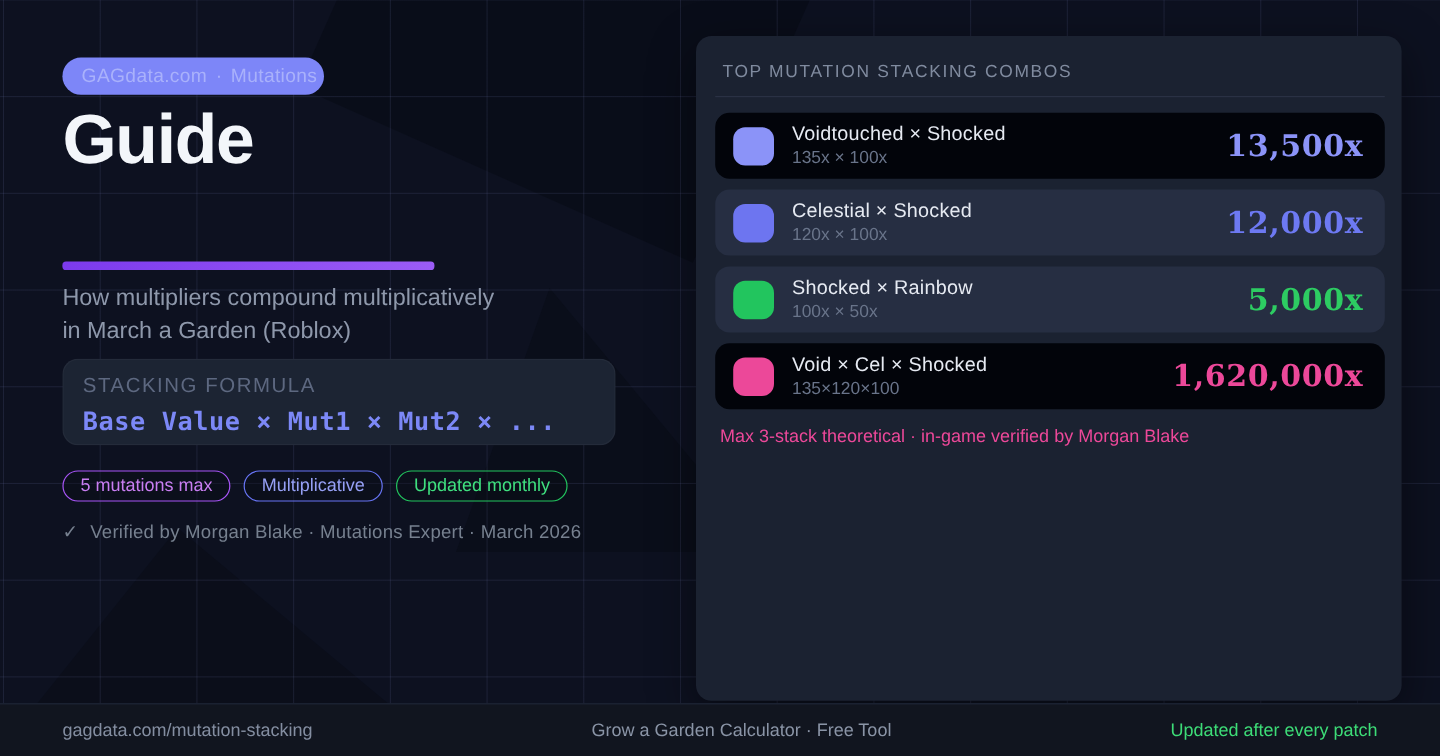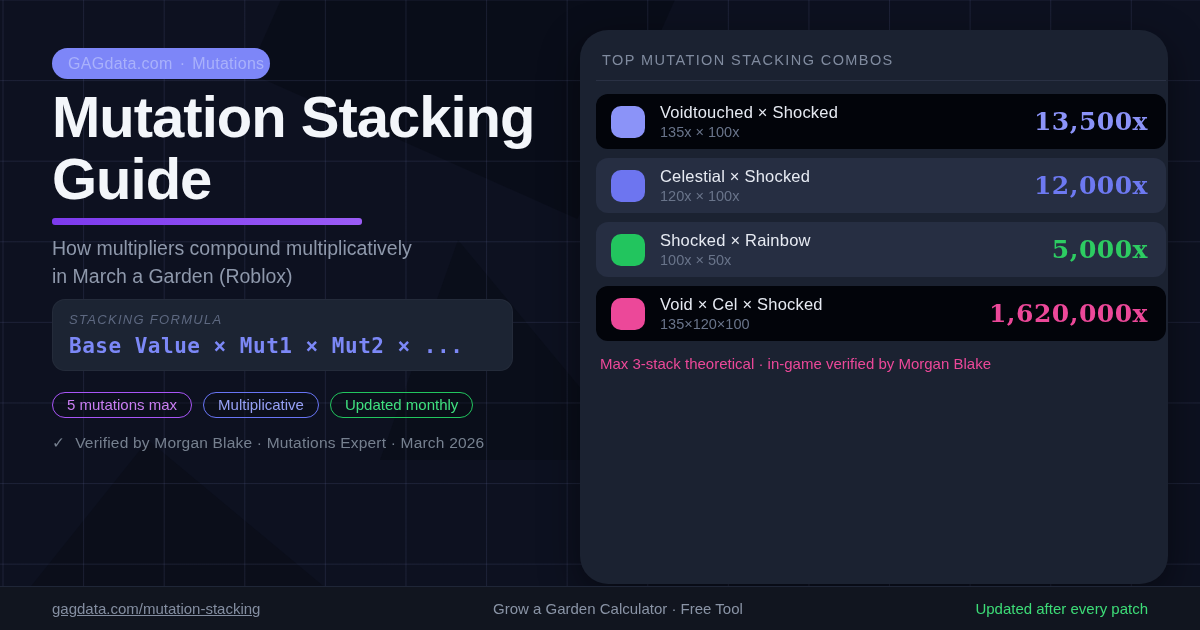--- a/index.html
+++ b/index.html
@@ -43,40 +43,40 @@
   }
   .subtitle{
     position:absolute;left:52px;top:235px;
     font-size:19.5px;line-height:27.5px;color:#8e98ab;
   }
   .formula-card{
     position:absolute;left:52px;top:299px;width:461px;height:72px;
     background:#1c2433;border:1px solid rgba(255,255,255,0.035);border-radius:13px;
     box-sizing:border-box;padding:12px 16px;
   }
-  .formula-label{font-size:13px;letter-spacing:1.3px;color:#5d6880;margin-bottom:7px;font-style:italic;}
+  .formula-label{font-size:17px;letter-spacing:1.3px;color:#5d6880;margin-bottom:7px;}
   .formula-expr{
     font-family:"DejaVu Sans Mono", monospace;font-weight:700;
     font-size:21px;color:#7c88f7;letter-spacing:.5px;
   }
   .badges{position:absolute;left:52px;top:392px;display:flex;gap:11px;}
   .badge{
     border:1px solid;border-radius:14px;padding:3px 14px 4px;
     font-size:15px;background:rgba(8,11,20,0.35);white-space:nowrap;
   }
   .verified{
     position:absolute;left:52px;top:434px;
     font-size:15.5px;color:#76808f;letter-spacing:.2px;
   }
   .verified .check{margin-right:10px;}
   
   .panel{
     position:absolute;left:580px;top:30px;width:588px;height:554px;z-index:3;
-    background:#1b2231;border-radius:28px;box-sizing:border-box;
-    padding:22px 2px 0 16px;
+    background:#1b2231;border-radius:13px;box-sizing:border-box;
+    padding:22px 14px 0 16px;
     box-shadow:0 12px 40px rgba(0,0,0,.45);
   }
   .panel-header{
     font-size:14.5px;letter-spacing:1.4px;color:#808b9f;padding-left:6px;
   }
   .panel-divider{border:none;border-top:1px solid #2a3144;margin:12px 0 13px;}
   .combo-row{
     height:55px;border-radius:12px;margin-bottom:9px;
     display:flex;align-items:center;box-sizing:border-box;padding:0 18px 0 15px;
   }
@@ -92,37 +92,36 @@
   }
   .panel-note{font-size:15px;color:#ec4899;margin-top:14px;padding-left:4px;}
   
   .footer{
     position:absolute;left:0;bottom:0;width:1200px;height:44px;z-index:4;
     background:#11151f;border-top:1px solid #1f2637;
     display:flex;align-items:center;justify-content:space-between;
     box-sizing:border-box;padding:0 52px;
     font-size:15px;
   }
-  .footer-url{color:#848ea1;text-decoration:underline;}
+  .footer-url{color:#848ea1;}
   .footer-center{color:#8a94a6;}
   .footer-right{color:#3ddc77;}
 </style>
 </head>
 <body>
 
 <div class="bg-shape shape-top"></div>
 <div class="bg-shape shape-mid"></div>
 <div class="bg-shape shape-bottom"></div>
 <div class="bg-grid"></div>
 
 <div class="hero">
   <div class="brand-pill"><span>GAGdata.com</span><span class="sep">·</span><span>Mutations</span></div>
 
   <div class="title">
-    <div>Mutation Stacking</div>
     <div>Guide</div>
   </div>
   <div class="title-underline"></div>
 
   <div class="subtitle">
     <div>How multipliers compound multiplicatively</div>
     <div>in March a Garden (Roblox)</div>
   </div>
 
   <div class="formula-card">

